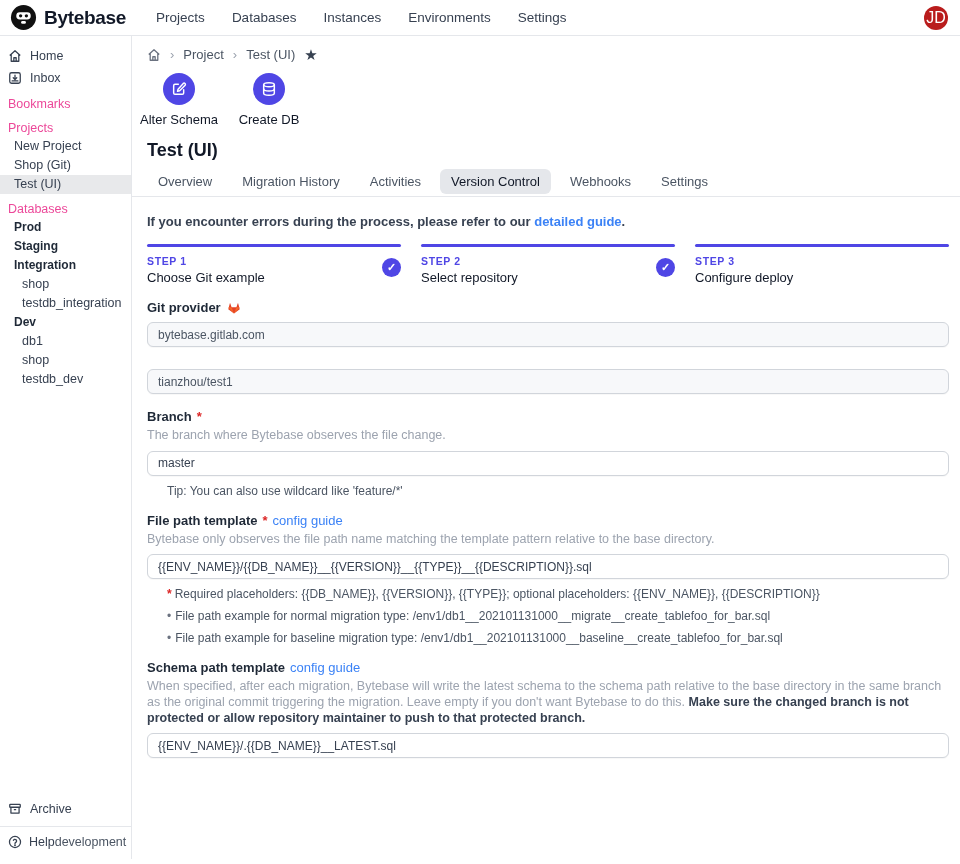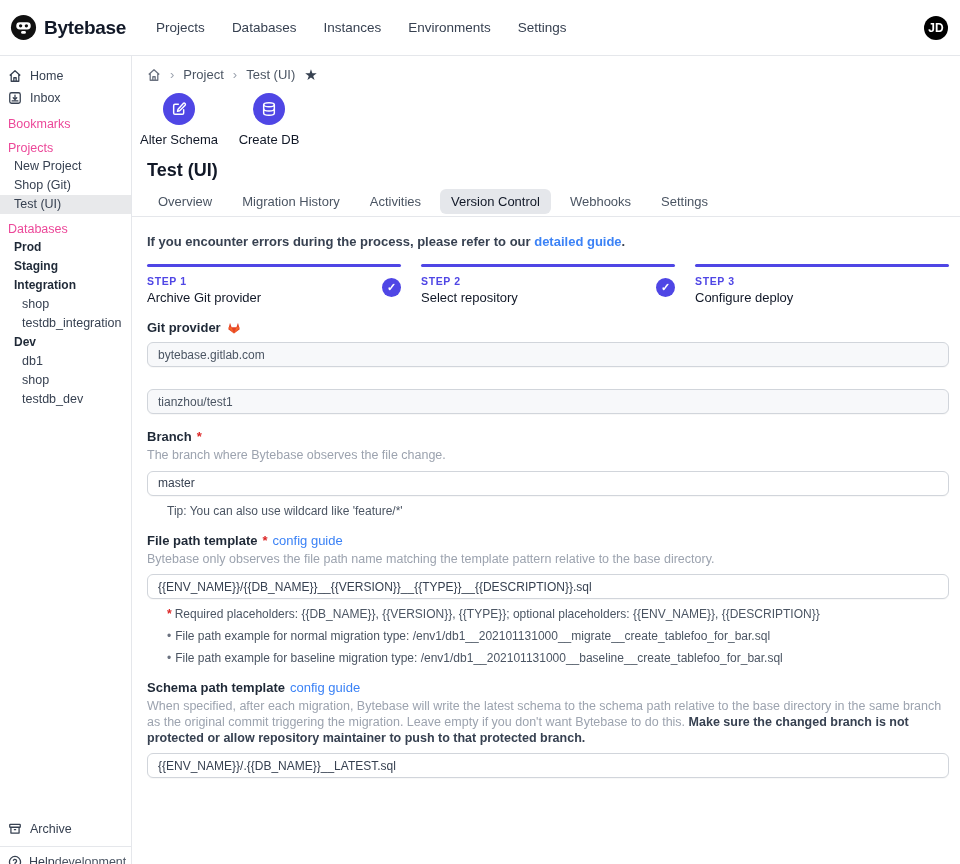--- a/index.html
+++ b/index.html
@@ -1,28 +1,28 @@
 <!DOCTYPE html>
 <html><head>
 <meta charset="utf-8">
 <style>
   * { margin:0; padding:0; box-sizing:border-box; }
   html,body { width:960px; height:864px; overflow:hidden; background:#fff;
     font-family:"Liberation Sans", sans-serif; color:#1f2937; }
 
   
-  .topbar { height:56px; display:flex; align-items:center; padding:0 12px 0 10px;
+  .topbar { height:36px; display:flex; align-items:center; padding:0 12px 0 10px;
     border-bottom:1px solid #e5e7eb; background:#fff; }
   .brand { display:flex; align-items:center; gap:7px; margin-right:30px; cursor:pointer; }
   .brand-name { font-size:19px; font-weight:700; color:#111827; letter-spacing:-0.3px; }
   .nav-links { display:flex; align-items:center; gap:27px; }
   .nav-link { font-size:13.5px; color:#374151; cursor:pointer; }
   .topbar-spacer { flex:1; }
-  .avatar { width:24px; height:24px; border-radius:50%; background:#000000; color:#fff;
-    font-size:12px; font-weight:700; display:flex; align-items:center; justify-content:center; cursor:pointer; }
+  .avatar { width:24px; height:24px; border-radius:50%; background:#b91c1c; color:#fff;
+    font-size:16px; font-weight:400; display:flex; align-items:center; justify-content:center; cursor:pointer; }
 
   
   .layout { display:flex; height:823px; }
   .sidebar { width:132px; border-right:1px solid #e5e7eb; display:flex; flex-direction:column;
     padding-top:9px; font-size:12.5px; color:#374151; flex-shrink:0; }
   .side-link { display:flex; align-items:center; gap:8px; padding:3px 8px; height:22px; cursor:pointer; }
   .side-section { color:#ec4899; padding:4px 8px 2px 8px; margin-top:4px; }
   .side-item { padding:2px 8px 2px 14px; height:19px; line-height:15px; cursor:pointer; }
   .side-item.selected { background:#e8e9eb; }
   .side-env { padding:2px 8px 2px 14px; height:19px; font-weight:700; font-size:12px; color:#1f2937; cursor:pointer; }
@@ -225,21 +225,21 @@
 
     <div class="content">
       <div class="notice">
         <span>If you encounter errors during the process, please refer to our </span><a class="link">detailed guide</a><span>.</span>
       </div>
 
       <div class="steps">
         <div class="step">
           <div class="step-bar"></div>
           <div class="step-label">STEP 1</div>
-          <div class="step-title">Archive Git provider</div>
+          <div class="step-title">Choose Git example</div>
           <div class="step-check">✓</div>
         </div>
         <div class="step">
           <div class="step-bar"></div>
           <div class="step-label">STEP 2</div>
           <div class="step-title">Select repository</div>
           <div class="step-check">✓</div>
         </div>
         <div class="step">
           <div class="step-bar"></div>

